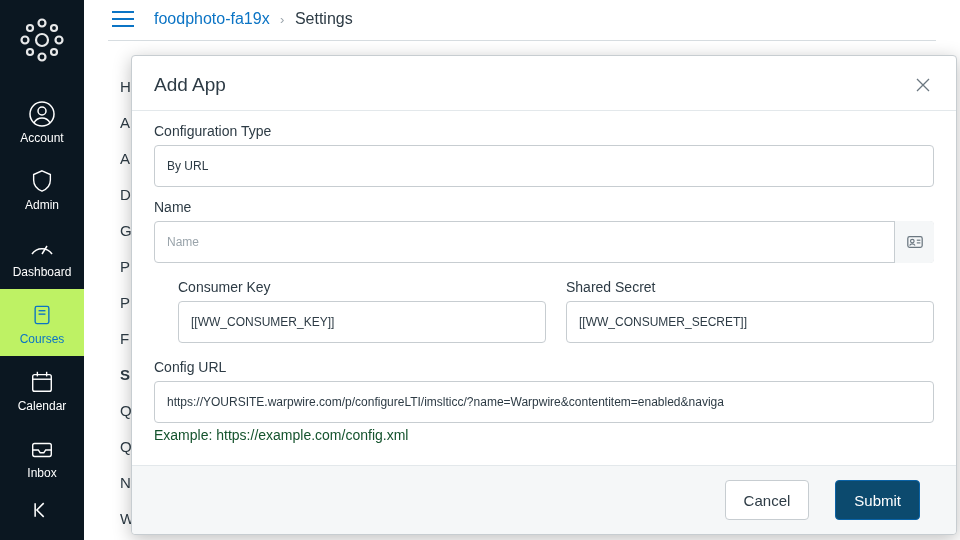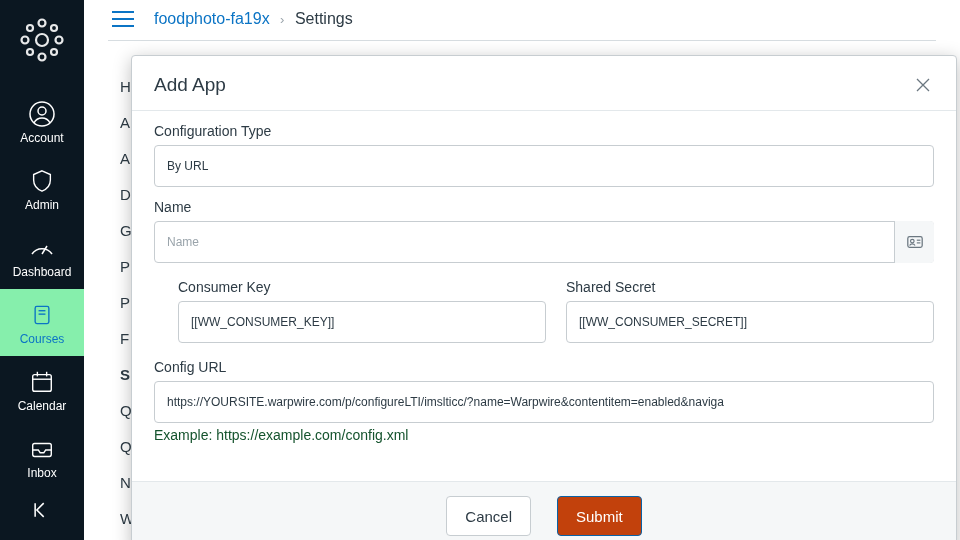--- a/index.html
+++ b/index.html
@@ -3,21 +3,21 @@
 <meta charset="utf-8">
 <style>
   * { box-sizing: border-box; margin: 0; padding: 0; }
   html, body { width: 960px; height: 540px; font-family: "Helvetica Neue", Arial, sans-serif; font-size: 14px; color: #2d3b45; overflow: hidden; background: #fff; }
   body { position: relative; }
 
   
   .gnav { position: absolute; left: 0; top: 0; width: 84px; height: 540px; background: #0b1721; color: #fff; display: flex; flex-direction: column; align-items: center; padding-top: 18px; }
   .gnav .logo { width: 44px; height: 44px; margin-bottom: 26px; opacity: .9; }
   .gnav-item { width: 84px; display: flex; flex-direction: column; align-items: center; justify-content: center; height: 67px; color: #fff; font-size: 12px; cursor: pointer; text-align: center; }
-  .gnav-item.active { background: #86efac; color: #0b74c5; }
+  .gnav-item.active { background: #bef264; color: #0b74c5; }
   .gnav-item .glyph { width: 28px; height: 28px; margin-bottom: 4px; display:flex; align-items:center; justify-content:center; }
   .gnav-item span.lbl { line-height: 1; }
   .gnav svg { stroke: currentColor; fill: none; }
   .gnav-collapse { margin-top: auto; margin-bottom: 10px; width: 84px; height: 40px; display:flex; align-items:center; justify-content:center; cursor:pointer; color:#fff;}
 
   
   .page { position: absolute; left: 84px; top: 0; right: 0; height: 540px; background: #fff; }
   .topbar { display:flex; align-items:center; padding: 10px 24px 12px 28px; }
   .hamburger { width: 22px; height: 16px; margin-right: 20px; cursor:pointer; }
   .hamburger div { height:2px; background:#0b74c5; margin-bottom:5px; }
@@ -50,24 +50,24 @@
   .field { margin-top:4px; margin-bottom:12px; }
   .field-label { font-size:14px; color:#2d3b45; margin-bottom:6px; display:block; }
   .control, .select { width:100%; height:42px; border:1px solid #c7cdd1; border-radius:4px; padding:0 12px; font-size:12px; color:#2d3b45; background:#fff; }
   .select { display:flex; align-items:center; cursor:pointer; }
   .name-wrap { position:relative; }
   .name-wrap .control { color:#9aa4ab; padding-right:40px; }
   .name-addon { position:absolute; right:0; top:0; width:40px; height:42px; border-left:1px solid #c7cdd1; display:flex; align-items:center; justify-content:center; color:#6b7780; background:#f5f7f8; border-radius:0 4px 4px 0; }
   .row2 { display:flex; gap:20px;margin-left:24px; }
   .row2 .field { flex:1; }
   .hint { color:#14532d; font-size:14px; margin-top:4px; }
-  .modal-actions { background:#f5f7f8; border-top:1px solid #e3e8eb; padding:14px 24px; display:flex; justify-content:center; gap:26px; border-radius:0 0 4px 4px;}
+  .modal-actions { background:#f5f7f8; border-top:1px solid #e3e8eb; padding:14px 36px; display:flex; justify-content:flex-end; gap:26px; border-radius:0 0 4px 4px;}
   .btn { height:40px; padding:0 18px; border-radius:4px; font-size:15px; cursor:pointer; display:inline-flex; align-items:center; }
   .btn-secondary { background:#fff; border:1px solid #c7cdd1; color:#2d3b45; }
-  .btn-primary { background:#c2410c; border:1px solid #0a62a6; color:#fff; }
+  .btn-primary { background:#0c4a6e; border:1px solid #0a62a6; color:#fff; }
   input.control { font-family:inherit; }
   ::placeholder { color:#9aa4ab; }
 </style>
 </head>
 <body>
 
 <nav class="gnav">
   <div class="logo">
     <svg viewBox="0 0 44 44" width="44" height="44">
       <g stroke="#fff" stroke-width="2.2" fill="none">
@@ -248,21 +248,21 @@
       <div class="field">
         <label class="field-label">Consumer Key</label>
         <input class="control" type="text" value="[[WW_CONSUMER_KEY]]" style="">
       </div>
       <div class="field">
         <label class="field-label">Shared Secret</label>
         <input class="control" type="text" value="[[WW_CONSUMER_SECRET]]" style="">
       </div>
     </div>
 
-    <div class="field" style="margin-bottom:20px;">
+    <div class="field" style="margin-bottom:4px;">
       <label class="field-label">Config URL</label>
       <input class="control" type="text" value="https://YOURSITE.warpwire.com/p/configureLTI/imslticc/?name=Warpwire&amp;contentitem=enabled&amp;naviga" style="">
       <div class="hint">Example: https://example.com/config.xml</div>
     </div>
 
   </div>
   <div class="modal-actions">
     <button class="btn btn-secondary">Cancel</button>
     <button class="btn btn-primary">Submit</button>
   </div>

